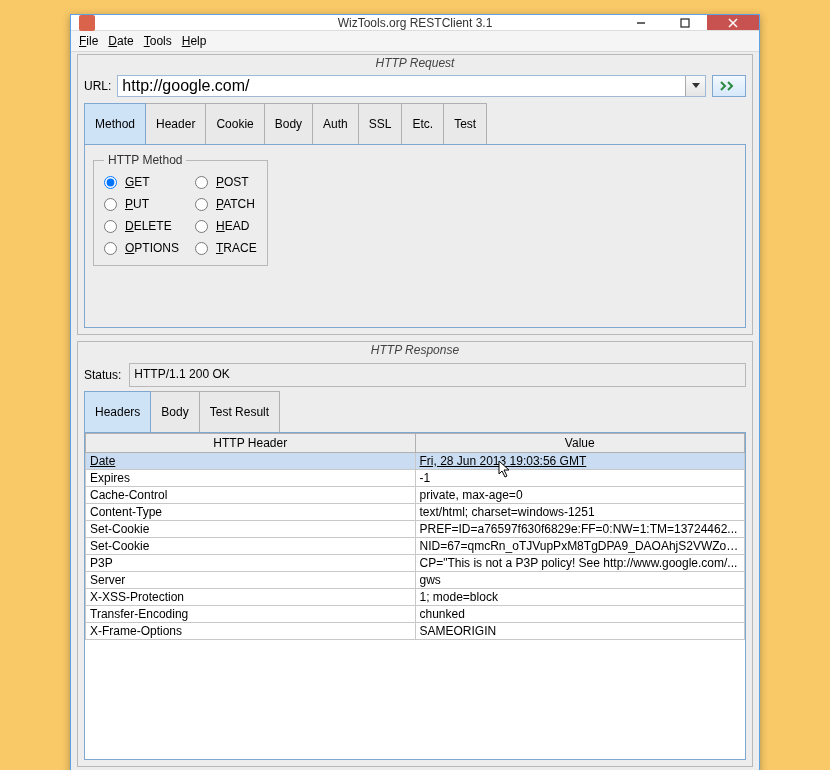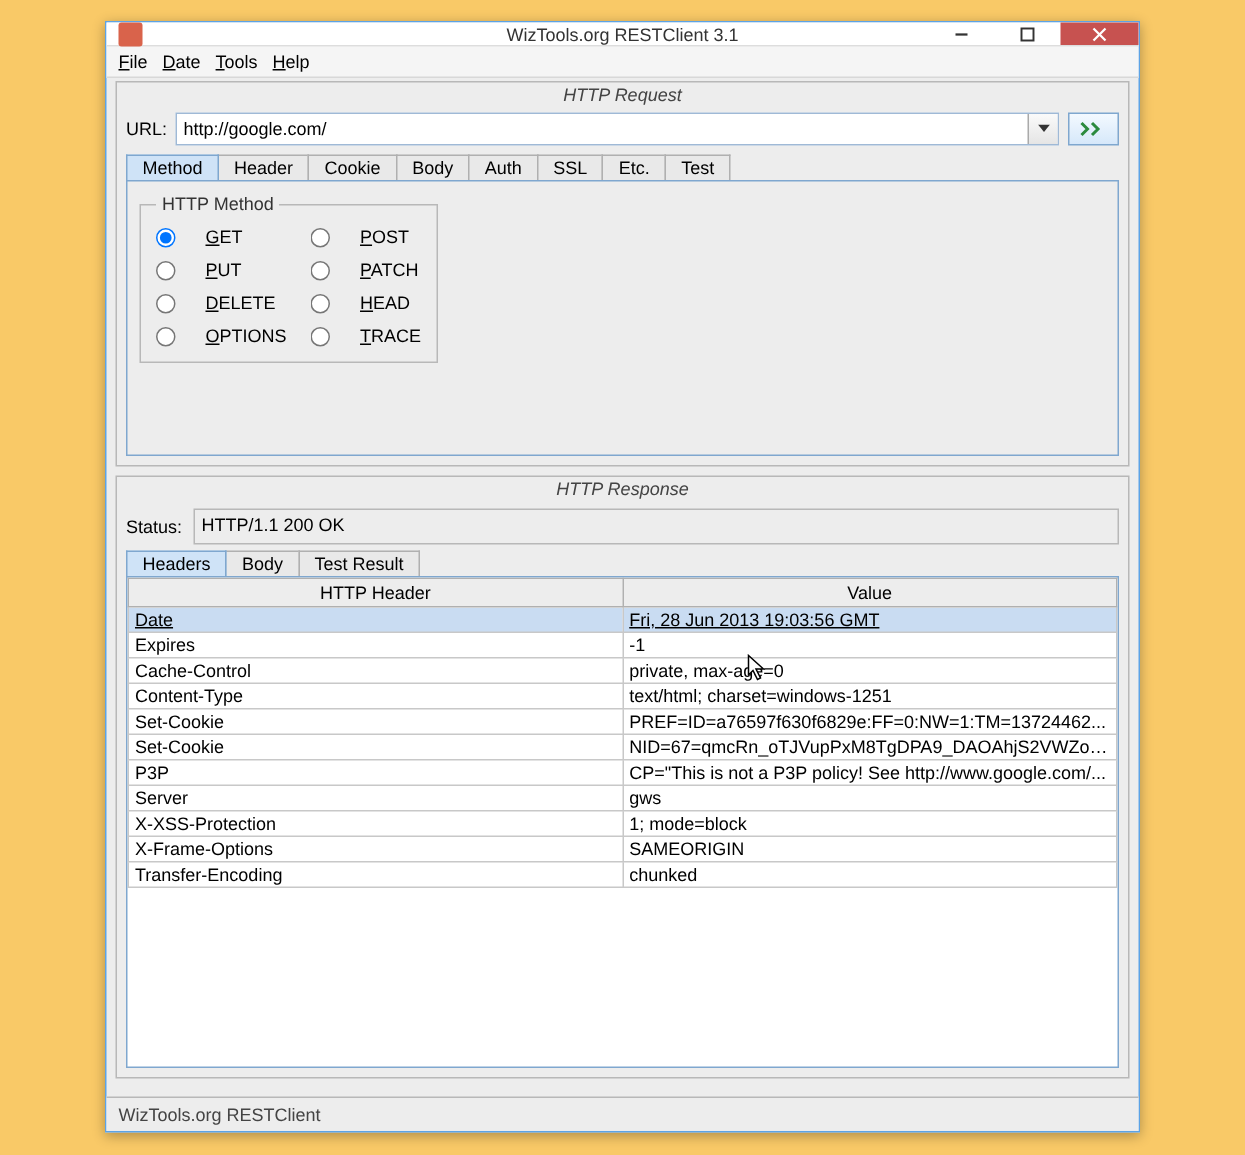--- a/index.html
+++ b/index.html
@@ -13,31 +13,31 @@
 .titlebar .winbtn.close { background: #c75250; color: #fff; width: 52px; }
 .menubar { background: #f5f5f5; padding: 3px 8px; display: flex; gap: 10px; border-bottom: 1px solid #d8d8d8; }
 .menubar span { text-decoration-style: solid; cursor: default; }
 .menubar span::first-letter { text-decoration: underline; }
 .content { padding: 2px 6px 6px 6px; }
 .panel { border: 1px solid #b8b8b8; background: #ededed; margin-bottom: 6px; }
 .panel-title { text-align: center; color: #444; padding: 1px 0 2px 0; font-size: 12px; font-style: italic; }
 .url-row { display: flex; align-items: center; padding: 3px 6px 6px 6px; gap: 6px; }
 .url-label { }
 .url-combo { flex: 1; display: flex; border: 1px solid #9fb9d6; background: #fff; height: 22px; }
-.url-input { flex: 1; border: none; padding: 0 4px; font-size: 12px; outline: none; }
+.url-input { flex: 1; border: none; padding: 0 4px; font-size: 16px; outline: none; }
 .url-drop { width: 20px; border-left: 1px solid #aaa; display: flex; justify-content: center; align-items: center; background: linear-gradient(#fafafa,#e5e5e5); }
 .go-btn { width: 34px; height: 22px; border: 1px solid #7fa7cf; background: linear-gradient(#f3f9ff,#d6e8fa); display:flex; justify-content:center; align-items:center; color: #2b8a3e; font-weight: bold; }
 .tabs { display: flex; margin: 0 6px; }
-.tab { padding: 1px 10px; border: 1px solid #b0b0b0; background: #e9e9e9; border-bottom: none; margin-right: -1px; cursor: default; }
+.tab { padding: 13px 10px; border: 1px solid #b0b0b0; background: #e9e9e9; border-bottom: none; margin-right: -1px; cursor: default; }
 .tab.selected { background: #cfe3f7; border-color: #7fa7cf; position: relative; z-index: 2; }
 .tab-body { border: 1px solid #7fa7cf; margin: 0 6px 6px 6px; padding: 8px; background: #ededed; }
 fieldset { border: 1px solid #b8b8b8; padding: 8px 10px 10px 10px; display: inline-block; }
 legend { padding: 0 4px; color: #333; }
 .radio-grid { display: grid; grid-template-columns: auto auto; gap: 8px 16px; }
-.radio-item { display: flex; align-items: center; gap: 20px; }
+.radio-item { display: flex; align-items: center; gap: 8px; }
 .radio-item input { margin: 0; }
 .status-row { display:flex; align-items:center; padding: 4px 6px; gap: 8px; }
 .status-val { flex:1; border:1px solid #b8b8b8; background:#ededed; padding:2px 4px; height:24px; line-height:16px; }
 .resp-body { border: 1px solid #7fa7cf; margin: 0 6px 6px 6px; background: #fff; height: 328px; overflow: hidden; }
 table.headers { width: 100%; border-collapse: collapse; table-layout: fixed; }
 table.headers th { background: #ededed; border: 1px solid #b0b0b0; padding: 2px 0; font-weight: normal; text-align: center; }
 table.headers td { border: 1px solid #c8c8c8; padding: 1px 4px; white-space: nowrap; overflow: hidden; text-overflow: ellipsis; }
 table.headers tr.selected td { background: #c9dcf2; text-decoration: underline; }
 .statusbar { border-top: 1px solid #b8b8b8; padding: 4px 8px; color: #444; background:#ededed; }
 .cursor { position: absolute; pointer-events: none; }
@@ -203,26 +203,26 @@
               </tr>
               <tr>
                 <td>Server</td>
                 <td>gws</td>
               </tr>
               <tr>
                 <td>X-XSS-Protection</td>
                 <td>1; mode=block</td>
               </tr>
               <tr>
+                <td>Transfer-Encoding</td>
+                <td>chunked</td>
+              </tr>
+              <tr>
                 <td>X-Frame-Options</td>
                 <td>SAMEORIGIN</td>
-              </tr>
-              <tr>
-                <td>Transfer-Encoding</td>
-                <td>chunked</td>
               </tr>
             </tbody>
         </table>
       </div>
       <svg class="cursor" style="left:420px; top:118px;" width="16" height="20">
         <path d="M1 1 L1 14 L4 11 L7 17 L9 16 L6 10 L11 10 Z" fill="#fff" stroke="#000" stroke-width="1"></path>
       </svg>
     </div>
   </div>
 

